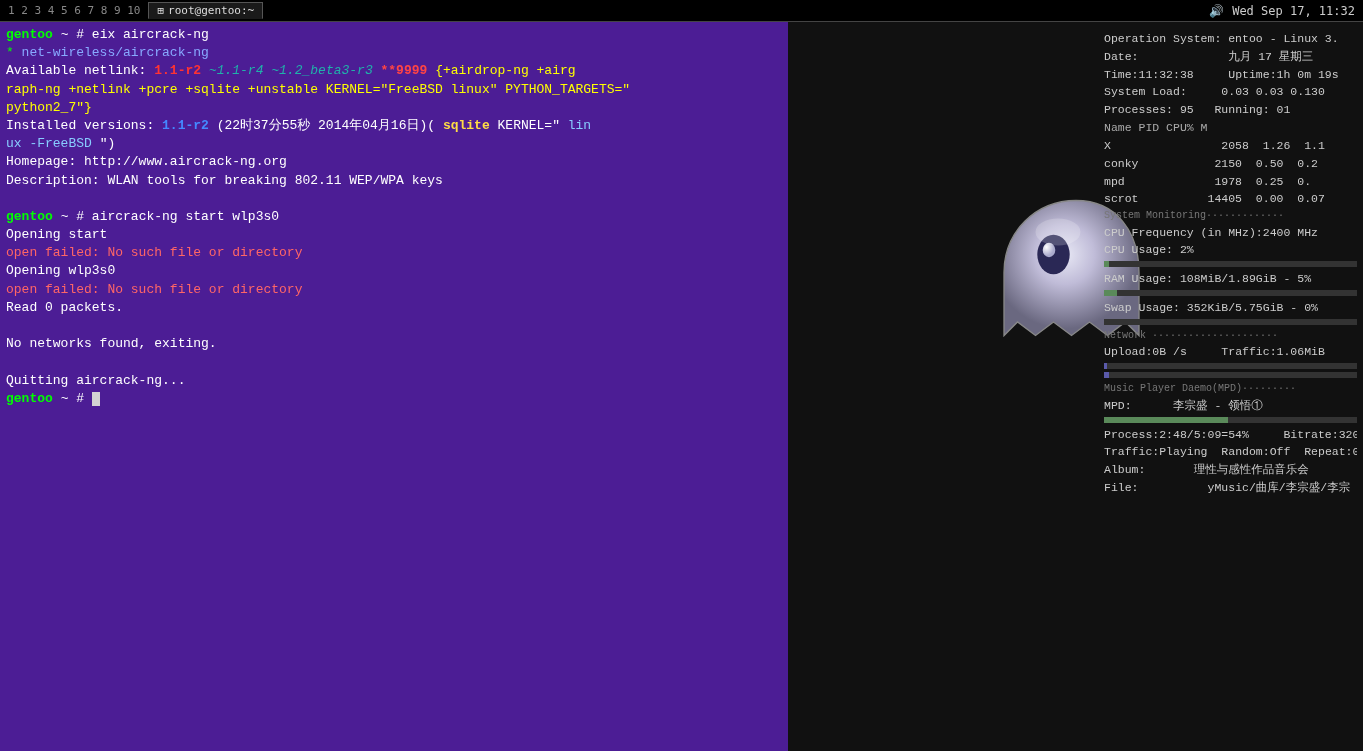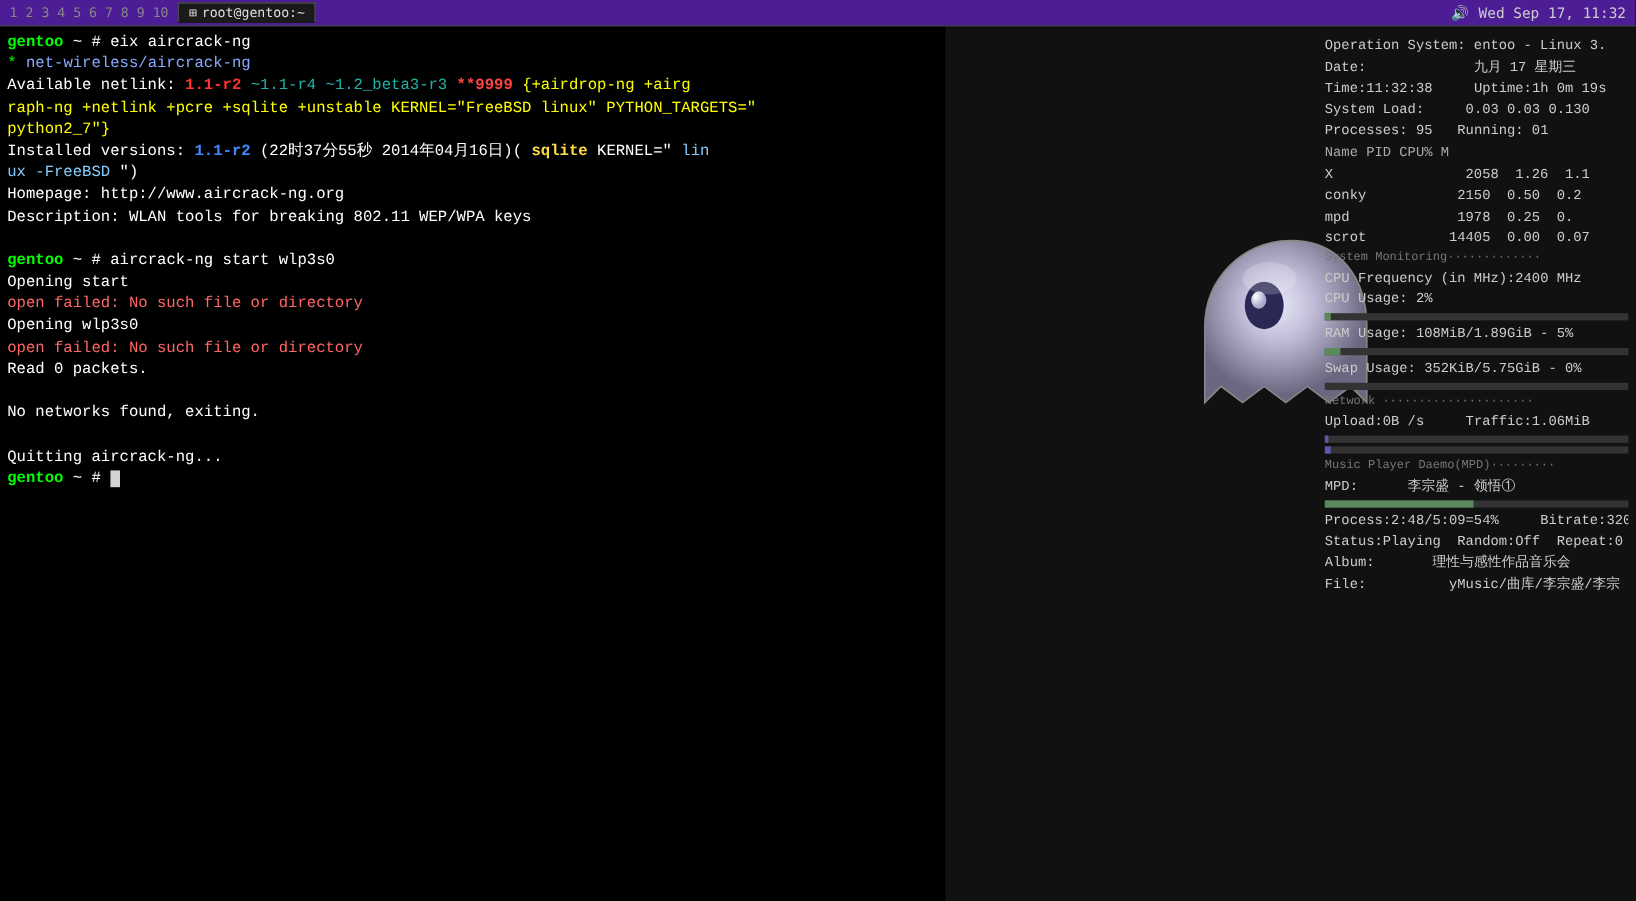--- a/index.html
+++ b/index.html
@@ -10,21 +10,21 @@
       font-family: monospace;
       overflow: hidden;
       display: flex;
       flex-direction: column;
     }
 
     
     .topbar {
       width: 100%;
       height: 22px;
-      background: #4c1d95;
+      background: #000000;
       display: flex;
       align-items: center;
       justify-content: space-between;
       padding: 0 8px;
       border-bottom: 1px solid #444;
       flex-shrink: 0;
     }
     .topbar-left {
       display: flex;
       align-items: center;
@@ -64,21 +64,21 @@
     .main-area {
       display: flex;
       flex: 1;
       overflow: hidden;
     }
 
     
     .terminal-panel {
       width: 788px;
       height: 100%;
-      background: #000000;
+      background: #4c1d95;
       color: #d3d3d3;
       font-family: 'Courier New', monospace;
       font-size: 13px;
       line-height: 1.4;
       padding: 4px 6px;
       overflow: hidden;
       flex-shrink: 0;
     }
 
     
@@ -168,21 +168,21 @@
     .conky-sep {
       color: #777;
       font-size: 10px;
     }
 
     
     .t-green { color: #00ff00; }
     .t-white { color: #ffffff; }
     .t-red { color: #ff6666; }
     .t-yellow { color: #ffff00; }
-    .t-teal { color: #20b2aa; }
+    .t-teal { color: #20b2aa; font-style: italic; }
     .t-bright-red { color: #ff3333; font-weight: bold; }
     .t-highlight { color: #ff4444; font-weight: bold; }
     .t-pkg { color: #88aaff; font-weight: normal; }
     .t-version-installed { color: #4488ff; font-weight: bold; }
     .t-sqlite { color: #ffdd44; font-weight: bold; }
     .t-kernel { color: #88ccff; }
     .t-cursor {
       display: inline-block;
       width: 8px;
       height: 14px;
@@ -400,21 +400,21 @@
         <span>李宗盛 - 领悟①</span>
       </div>
       <div class="conky-bar">
         <div class="conky-bar-fill music"></div>
       </div>
       <div class="conky-line">
         <span>Process:2:48/5:09=54%</span>&nbsp;&nbsp;&nbsp;&nbsp;
         <span>Bitrate:320</span>
       </div>
       <div class="conky-line">
-        <span>Status:Playing</span>&nbsp;
+        <span>Traffic:Playing</span>&nbsp;
         <span>Random:Off</span>&nbsp;
         <span>Repeat:0</span>
       </div>
       <div class="conky-line">
         <span>Album:</span>&nbsp;&nbsp;&nbsp;&nbsp;&nbsp;&nbsp;
         <span>理性与感性作品音乐会</span>
       </div>
       <div class="conky-line">
         <span>File:</span>&nbsp;&nbsp;&nbsp;&nbsp;&nbsp;&nbsp;&nbsp;&nbsp;&nbsp;
         <span>yMusic/曲库/李宗盛/李宗</span>

